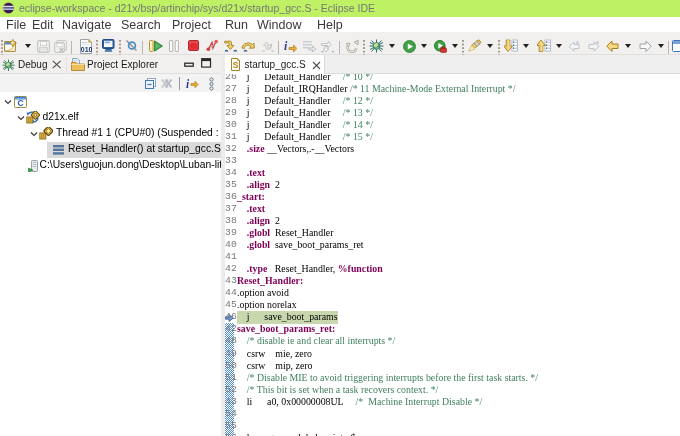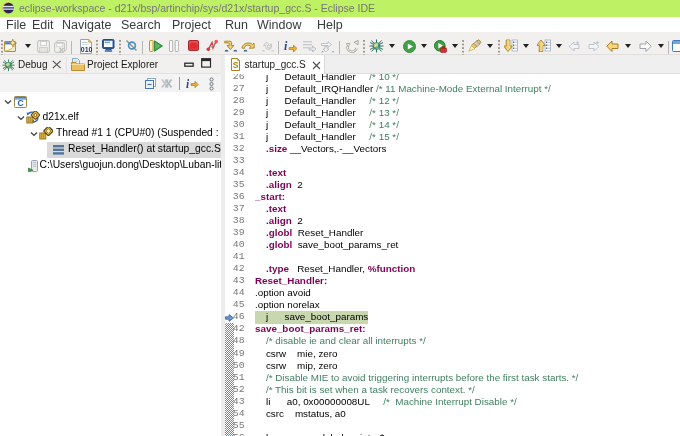--- a/index.html
+++ b/index.html
@@ -32,22 +32,22 @@
 #ltree { position:absolute; left:0; top:37px; width:221px; height:344px; background:#fff; }
 
 #epanel { left:225px; top:55px; width:455px; height:381px; background:#fff; overflow:hidden; }
 #etabbar { position:absolute; left:0; top:0; width:455px; height:19px; background:#efefef; border-bottom:1px solid #dcdcdc; }
 #etab { position:absolute; left:0; top:0; width:100px; height:19px; background:#fff; border-right:1px solid #d8d8d8; }
 #etab-label { position:absolute; left:19.5px; top:3.5px; font-size:10px; color:#1c1c1c; }
 #ecode { position:absolute; left:0; top:19px; width:455px; height:362px; background:#fff; overflow:hidden; }
 #checker { position:absolute; left:0px; top:268.4px; width:9px; height:94px;
   background-image:conic-gradient(#4e90d8 25%, #ffffff 0 50%, #4e90d8 0 75%, #ffffff 0);
   background-size:2px 2px; }
-.ln { position:absolute; left:0px; width:27.3px; text-align:center; font-family:"Liberation Mono", monospace; font-size:9.85px; line-height:12.04px; color:#787878; }
-.cl { position:absolute; left:30px; font-family:Liberation Sans, sans-serif; font-size:9.85px; line-height:12.04px; white-space:pre; color:#000; }
+.ln { position:absolute; left:0px; width:27.3px; text-align:left; font-family:"Liberation Mono", monospace; font-size:9.85px; line-height:12.04px; color:#787878; }
+.cl { position:absolute; left:12px; font-family:Liberation Serif, serif; font-size:9.85px; line-height:12.04px; white-space:pre; color:#000; }
 .d { color:#7f0055; font-weight:bold; }
 .c { color:#3f7f5f; }
 .hl { background:#c9d7ae; padding-bottom:1.5px; }
 </style>
 </head>
 <body>
 <div id="app">
   <div class="abs" id="titlebar">
     <svg class="abs" style="left:2px;top:2px" width="12" height="12" viewBox="0 0 12 12">
       <circle cx="6" cy="6" r="5.7" fill="#e8a33d"></circle>
@@ -444,19 +444,18 @@
 <div class="cl" style="top:273.50px">    csrw    mie, zero</div>
 <div class="ln" style="top:285.54px">50</div>
 <div class="cl" style="top:285.54px">    csrw    mip, zero</div>
 <div class="ln" style="top:297.58px">51</div>
 <div class="cl" style="top:297.58px">    <span class="c">/* Disable MIE to avoid triggering interrupts before the first task starts. */</span></div>
 <div class="ln" style="top:309.62px">52</div>
 <div class="cl" style="top:309.62px">    <span class="c">/* This bit is set when a task recovers context. */</span></div>
 <div class="ln" style="top:321.66px">43</div>
 <div class="cl" style="top:321.66px">    li      a0, 0x00000008UL     <span class="c">/*  Machine Interrupt Disable */</span></div>
 <div class="ln" style="top:333.70px">54</div>
-<div class="cl" style="top:333.70px">    csrc    mstatus, a0</div>
 <div class="ln" style="top:345.74px">55</div>
 <div class="ln" style="top:357.78px">56</div>
 <div class="cl" style="top:357.78px">    la      gp, __global_pointer$</div>
       </div>
   </div>
 </div>
 
 </body></html>

